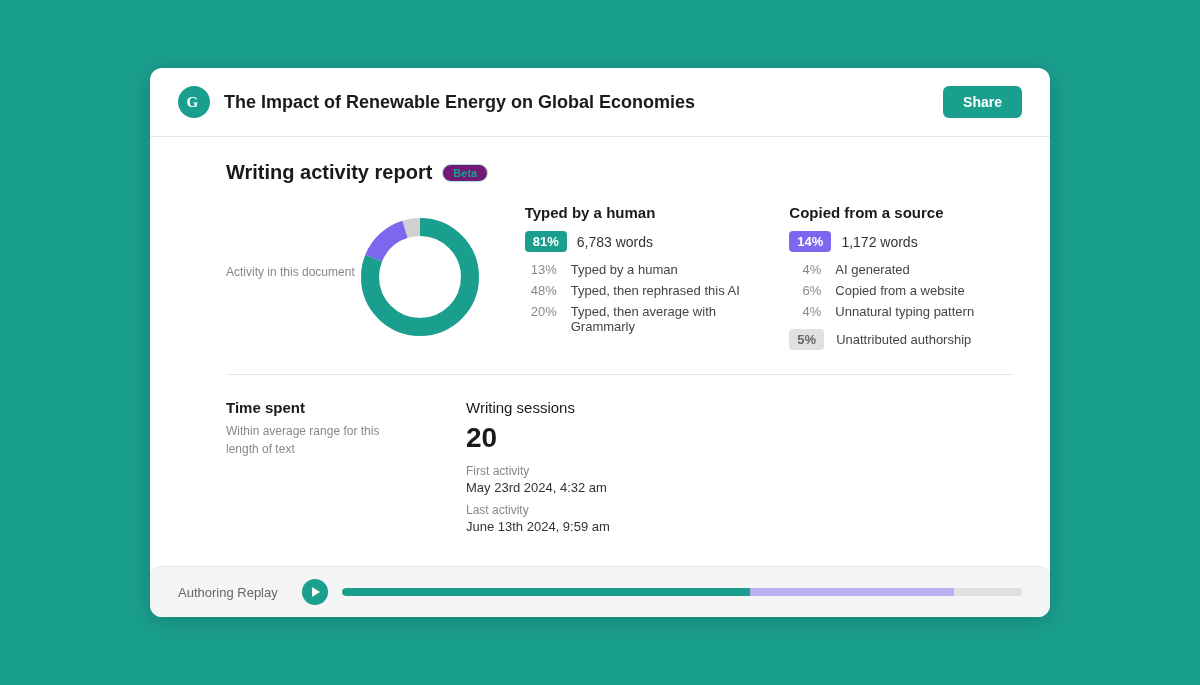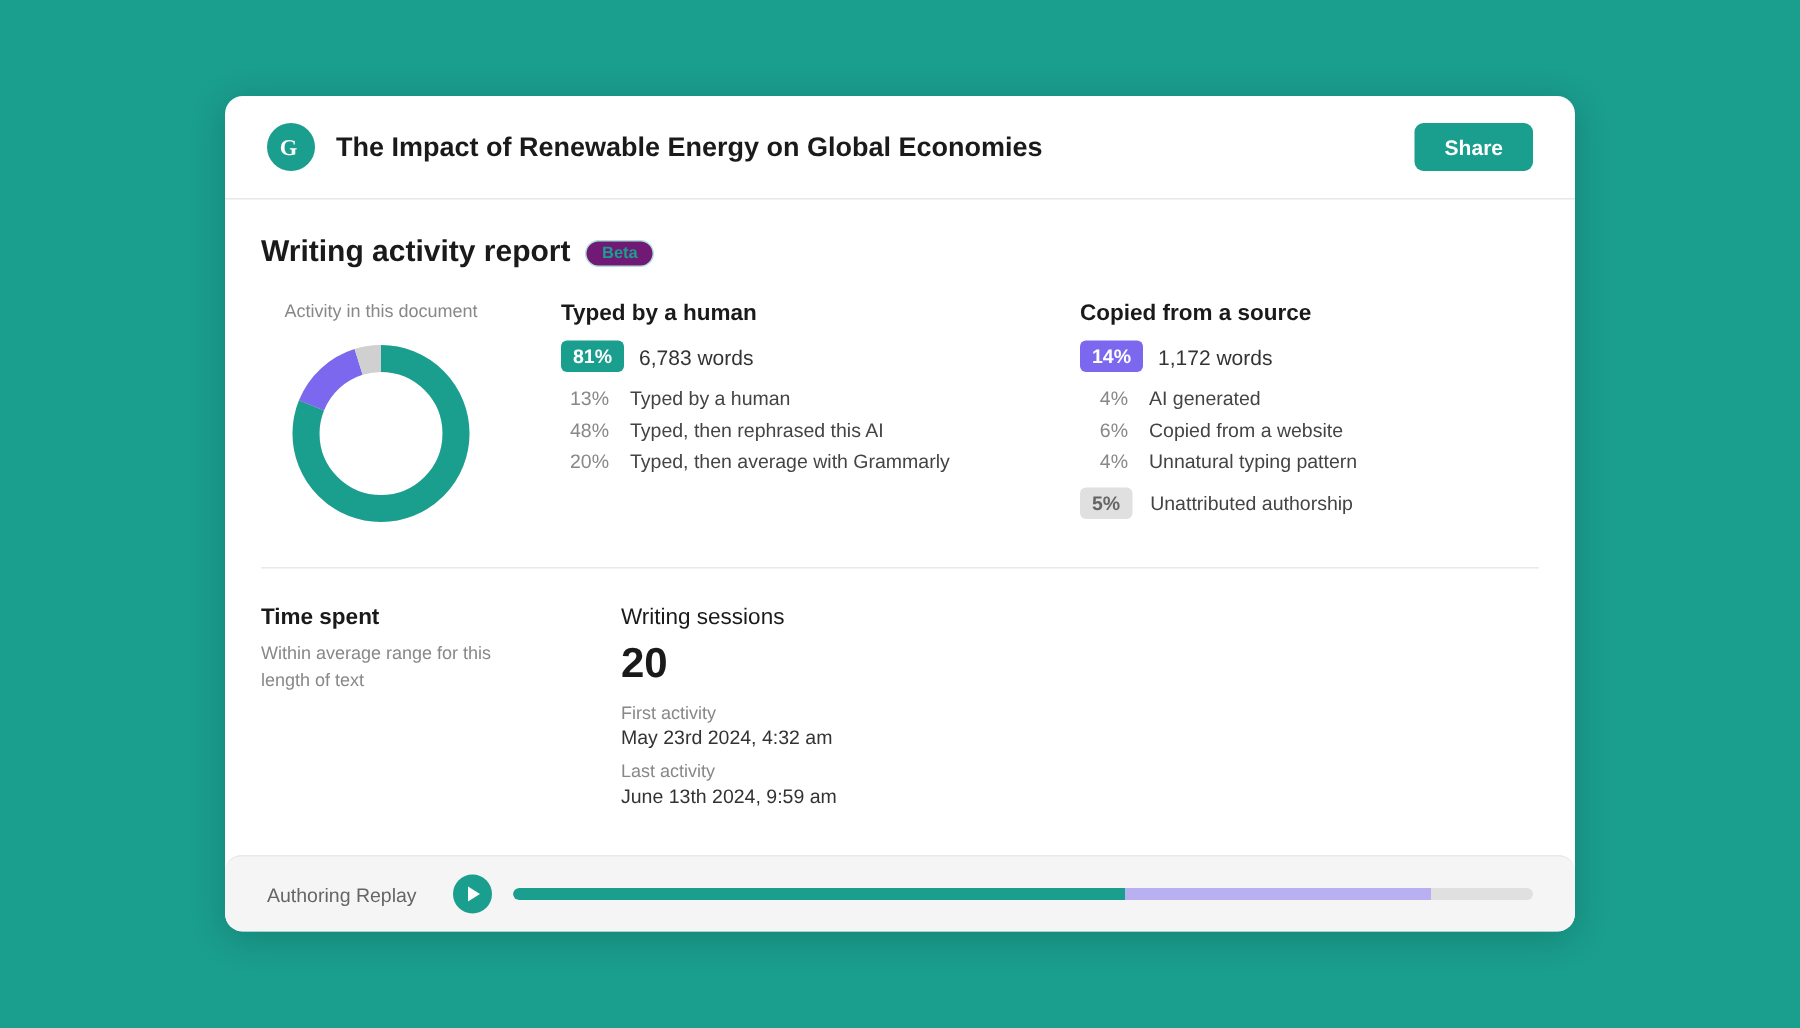--- a/index.html
+++ b/index.html
@@ -53,21 +53,22 @@
       background: #1a9e8e;
       color: white;
       border: none;
       border-radius: 6px;
       padding: 8px 20px;
       font-size: 14px;
       font-weight: 600;
       cursor: pointer;
     }
     .card-body {
-      padding: 24px 24px;
+      padding: 24px 36px;
+      margin-left: 40px;
     }
     .section-title {
       font-size: 20px;
       font-weight: 700;
       color: #1a1a1a;
       display: flex;
       align-items: center;
       gap: 10px;
       margin-bottom: 20px;
     }
@@ -82,21 +83,21 @@
     }
     .activity-section {
       display: flex;
       gap: 40px;
       padding-bottom: 24px;
       border-bottom: 1px solid #e8e8e8;
       margin-bottom: 24px;
     }
     .donut-area {
       display: flex;
-      flex-direction: column;
+      flex-direction: row;
       align-items: center;
       min-width: 160px;
     }
     .donut-label {
       font-size: 12px;
       color: #888;
       margin-bottom: 10px;
     }
     .donut-container {
       position: relative;

